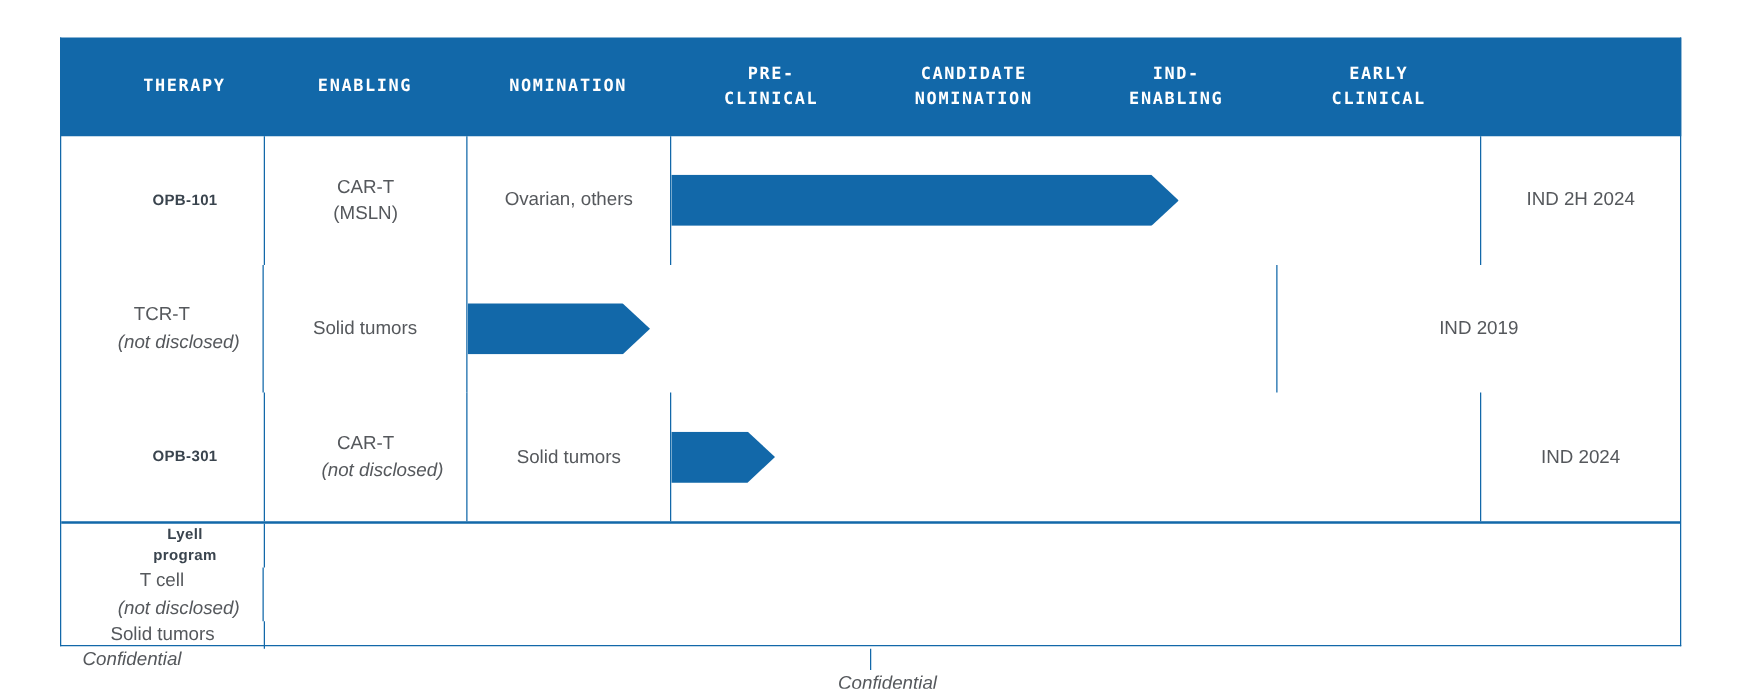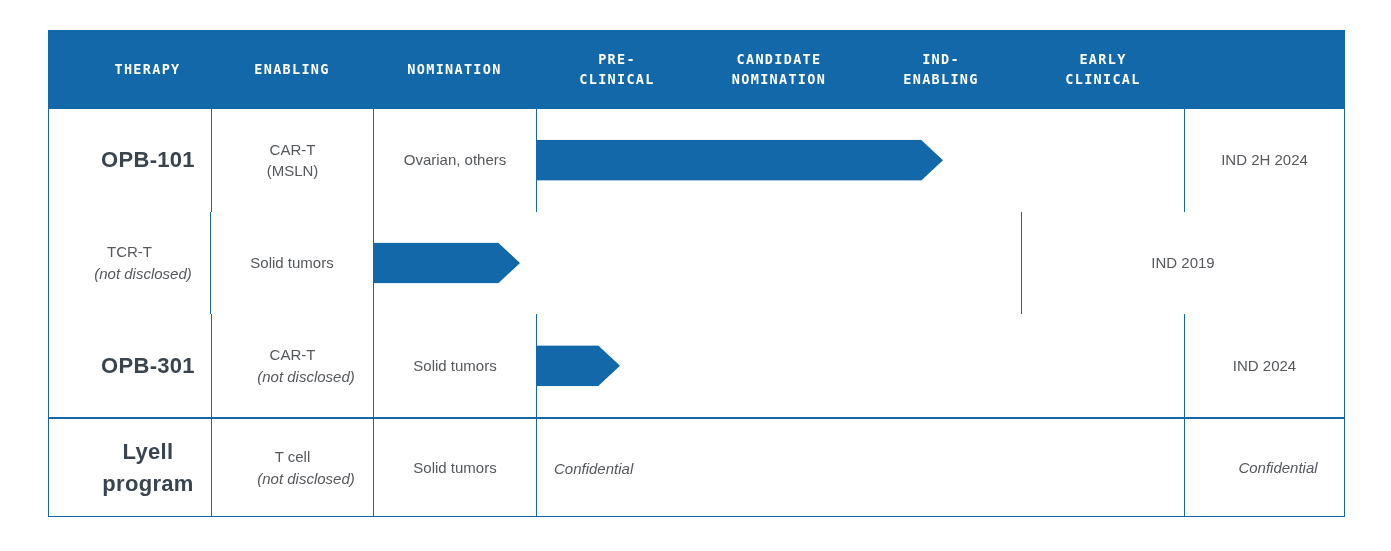--- a/index.html
+++ b/index.html
@@ -52,21 +52,21 @@
     display: flex; flex-direction: column;
     align-items: center; justify-content: center;
     text-align: center;
     color: #55585c;
     font-size: 15px;
     line-height: 1.45;
   }
   .cell.bordered { border-right: 1px solid #1268a9; }
   .therapy-name {
     font-weight: bold;
-    font-size: 22px;
+    font-size: 12px;
     color: #3a444e;
     letter-spacing: 0.3px;
   }
   .italic { font-style: italic; margin-left: 27px; }
   .pipeline-track {
     position: relative;
     border-right: 1px solid #1268a9;
   }
   .arrow {
     position: absolute;
@@ -74,20 +74,21 @@
     transform: translateY(-50%);
     height: 41px;
     background: #1268a9;
     clip-path: polygon(0 0, calc(100% - 22px) 0, 100% 50%, calc(100% - 22px) 100%, 0 100%);
   }
   
   .partner-row {
     height: 100px;
     display: flex;
     border-top: 2px solid #1268a9;
+    flex-direction: column;
   }
   .partner-row .pipeline-track {
     display: flex; align-items: center; justify-content: flex-start;
   }
   .pipeline-note {
     font-style: italic;
     color: #55585c;
     font-size: 15px;
     padding-left: 17px;
   }

